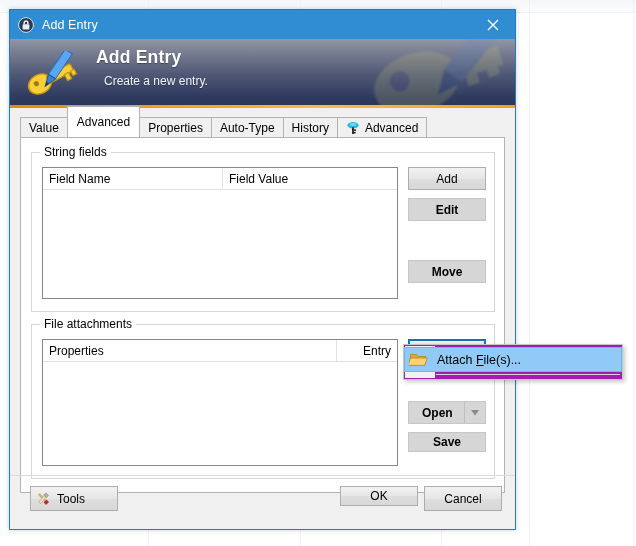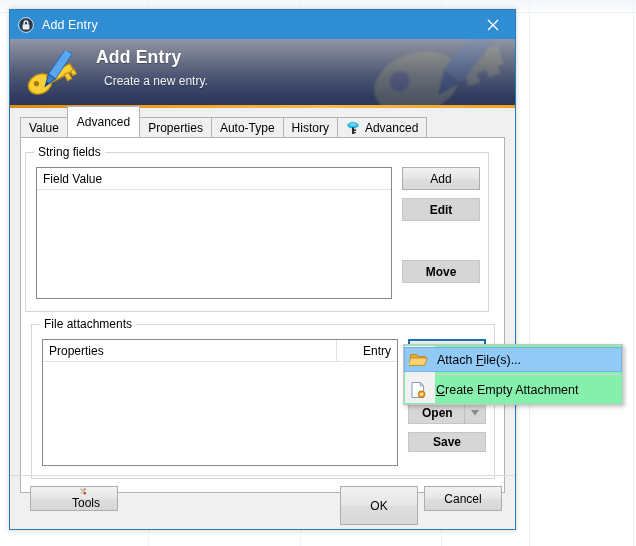--- a/index.html
+++ b/index.html
@@ -181,21 +181,21 @@
     position: absolute;
     top: -8px;
     left: 8px;
     padding: 0 4px;
     background: #ffffff;
     font-size: 12px;
     color: #000000;
     white-space: nowrap;
   }
 
-  #gb-string { left: 4px; top: 14px;  width: 464px; height: 160px; }
+  #gb-string { left: 10px; top: 14px;  width: 464px; height: 160px; }
   #gb-files  { left: 10px; top: 186px; width: 464px; height: 155px; }
 
   
   .listview {
     position: absolute;
     background: #ffffff;
     border: 1px solid #828790;
     box-sizing: border-box;
     overflow: hidden;
   }
@@ -282,34 +282,33 @@
     position: absolute;
     left: 0; top: 0;
     width: 100%; height: 1px;
     background: #dadada;
   }
   #btn-tools {
     position: absolute;
     left: 20px; top: 11px;
     width: 88px; height: 25px;
     justify-content: flex-start;
-    padding-left: 24px;
-    flex-direction: column;
+    padding-left: 4px;
   }
   #btn-tools .tools-icon { width: 16px; height: 16px; margin-right: 6px; display:block; }
-  #btn-ok     { left: 330px; top: 11px; width: 78px; height: 39px; }
+  #btn-ok     { left: 330px; top: 11px; width: 78px; height: 20px; }
   #btn-cancel { left: 414px; top: 11px; width: 78px; height: 25px; }
 
   
   #ctx-menu {
     position: absolute;
     left: 403px;
     top: 344px;
     width: 220px;
-    background: #86efac;
+    background: #a21caf;
     border: 1px solid #c6c6c6;
     box-sizing: border-box;
     box-shadow: 2px 2px 4px rgba(0,0,0,0.22);
     padding: 2px 0;
     z-index: 50;
   }
   #ctx-menu .ctx-gutter {
     position: absolute;
     left: 1px; top: 1px;
     width: 30px;
@@ -440,20 +439,21 @@
     </div>
   </div>
 
   <div id="tabpage">
 
     <div class="groupbox" id="gb-string">
       <div class="gb-title">String fields</div>
 
       <div class="listview" id="lv-strings">
         <div class="lv-header">
+          <div class="lv-col" style="width:180px;">Field Name</div>
           <div class="lv-col" style="width:170px;border-right:none;">Field Value</div>
         </div>
         <div class="lv-body"></div>
       </div>
 
       <div class="btn" id="btn-add">
         <span>Add</span>
       </div>
       <div class="btn disabled" id="btn-edit">
         <span>Edit</span>
@@ -525,22 +525,13 @@
   <div class="ctx-item highlight">
     <svg class="ctx-icon" viewBox="0 0 20 20">
       <path d="M1.5 4.5 h6.2 l1.6 2 h7.2 v2.4 h-15 z" fill="#e8a92c" stroke="#b8810f" stroke-width="0.8"></path>
       <path d="M1.5 8 h16.8 l-2.6 7.4 h-16.6 z" fill="#f8d477" stroke="#b8810f" stroke-width="0.8"></path>
     </svg>
     <span><span>Attach </span><span class="u">F</span><span>ile(s)...</span></span>
   </div>
 
   <div class="ctx-sep"></div>
 
-  <div class="ctx-item">
-    <svg class="ctx-icon" viewBox="0 0 20 20">
-      <path d="M4 2.5 h8.2 l3.4 3.4 v11.6 h-11.6 z" fill="#ffffff" stroke="#8a9bb0" stroke-width="1"></path>
-      <path d="M12.2 2.5 v3.4 h3.4 z" fill="#d6e2ee" stroke="#8a9bb0" stroke-width="0.8"></path>
-      <circle cx="13.6" cy="14.2" r="3.4" fill="#f0a01e" stroke="#b4700a" stroke-width="0.8"></circle>
-      <circle cx="13.6" cy="14.2" r="1.2" fill="#ffffff"></circle>
-    </svg>
-    <span><span></span><span class="u">C</span><span>reate Empty Attachment</span></span>
-  </div>
 </div>
 
 </body></html>

